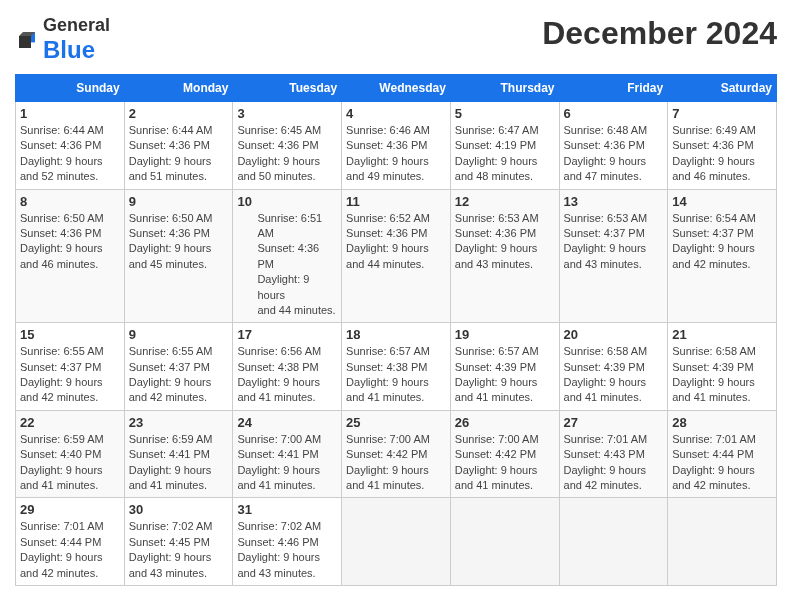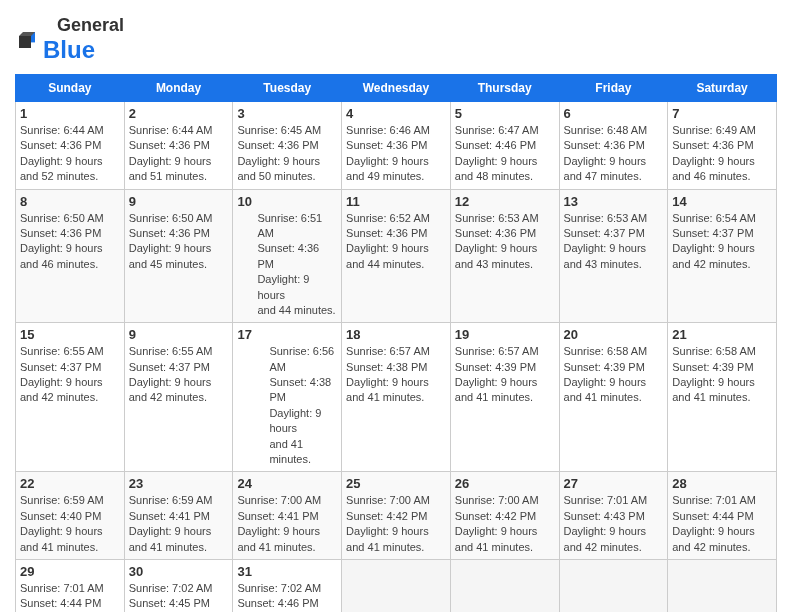--- a/index.html
+++ b/index.html
@@ -45,21 +45,21 @@
       width: 100%;
       border-collapse: collapse;
       table-layout: fixed;
     }
     thead tr th {
       background-color: #1a73e8;
       color: white;
       font-size: 12px;
       font-weight: bold;
       padding: 6px 4px;
-      text-align: center;
+      text-align: right;
       border: 1px solid #1a73e8;
     }
     tbody tr td {
       border: 1px solid #ccc;
       vertical-align: top;
       padding: 4px 4px 4px 4px;
       font-size: 9.5px;
       color: #333;
       height: 82px;
       background: #fff;
@@ -88,25 +88,26 @@
 
 <div class="container">
   <div class="header-area">
     <div class="logo">
       <svg class="logo-icon" viewBox="0 0 30 30" xmlns="http://www.w3.org/2000/svg">
         <polygon points="10,5 25,5 25,18 10,18" fill="#1a73e8"></polygon>
         <polygon points="5,10 20,10 20,25 5,25" fill="#333"></polygon>
         <polygon points="10,5 25,5 20,10 5,10" fill="#555"></polygon>
       </svg>
       <div>
-        <span style="font-size:18px;font-weight:bold;color:#333;margin-left:14px;">General</span><br>
+        <span style="font-size:18px;font-weight:bold;color:#333;">General</span><br>
         <span style="font-size:24px;font-weight:bold;color:#1a73e8;">Blue</span>
       </div>
     </div>
     <div class="title-area">
+      <div class="month-title">December 2024</div>
     </div>
   </div>
 
   <table>
     <thead>
       <tr>
         <th>Sunday</th>
         <th>Monday</th>
         <th>Tuesday</th>
         <th>Wednesday</th>
@@ -141,21 +142,21 @@
           <td>
             <span class="day-number">4</span>
             <div class="cell-text" style="white-space: pre-line;">Sunrise: 6:46 AM
 Sunset: 4:36 PM
 Daylight: 9 hours
 and 49 minutes.</div>
           </td>
           <td>
             <span class="day-number">5</span>
             <div class="cell-text" style="white-space: pre-line;">Sunrise: 6:47 AM
-Sunset: 4:46 PM
+Sunset: 4:19 PM
 Daylight: 9 hours
 and 48 minutes.</div>
           </td>
           <td>
             <span class="day-number">6</span>
             <div class="cell-text" style="white-space: pre-line;">Sunrise: 6:48 AM
 Sunset: 4:36 PM
 Daylight: 9 hours
 and 47 minutes.</div>
           </td>
@@ -228,21 +229,21 @@
           </td>
           <td>
             <span class="day-number">9</span>
             <div class="cell-text" style="white-space: pre-line;">Sunrise: 6:55 AM
 Sunset: 4:37 PM
 Daylight: 9 hours
 and 42 minutes.</div>
           </td>
           <td>
             <span class="day-number">17</span>
-            <div class="cell-text" style="white-space: pre-line; margin-left: 32px;">Sunrise: 6:56 AM
+            <div class="cell-text" style="white-space: pre-line;">Sunrise: 6:56 AM
 Sunset: 4:38 PM
 Daylight: 9 hours
 and 41 minutes.</div>
           </td>
           <td>
             <span class="day-number">18</span>
             <div class="cell-text" style="white-space: pre-line;">Sunrise: 6:57 AM
 Sunset: 4:38 PM
 Daylight: 9 hours
 and 41 minutes.</div>

